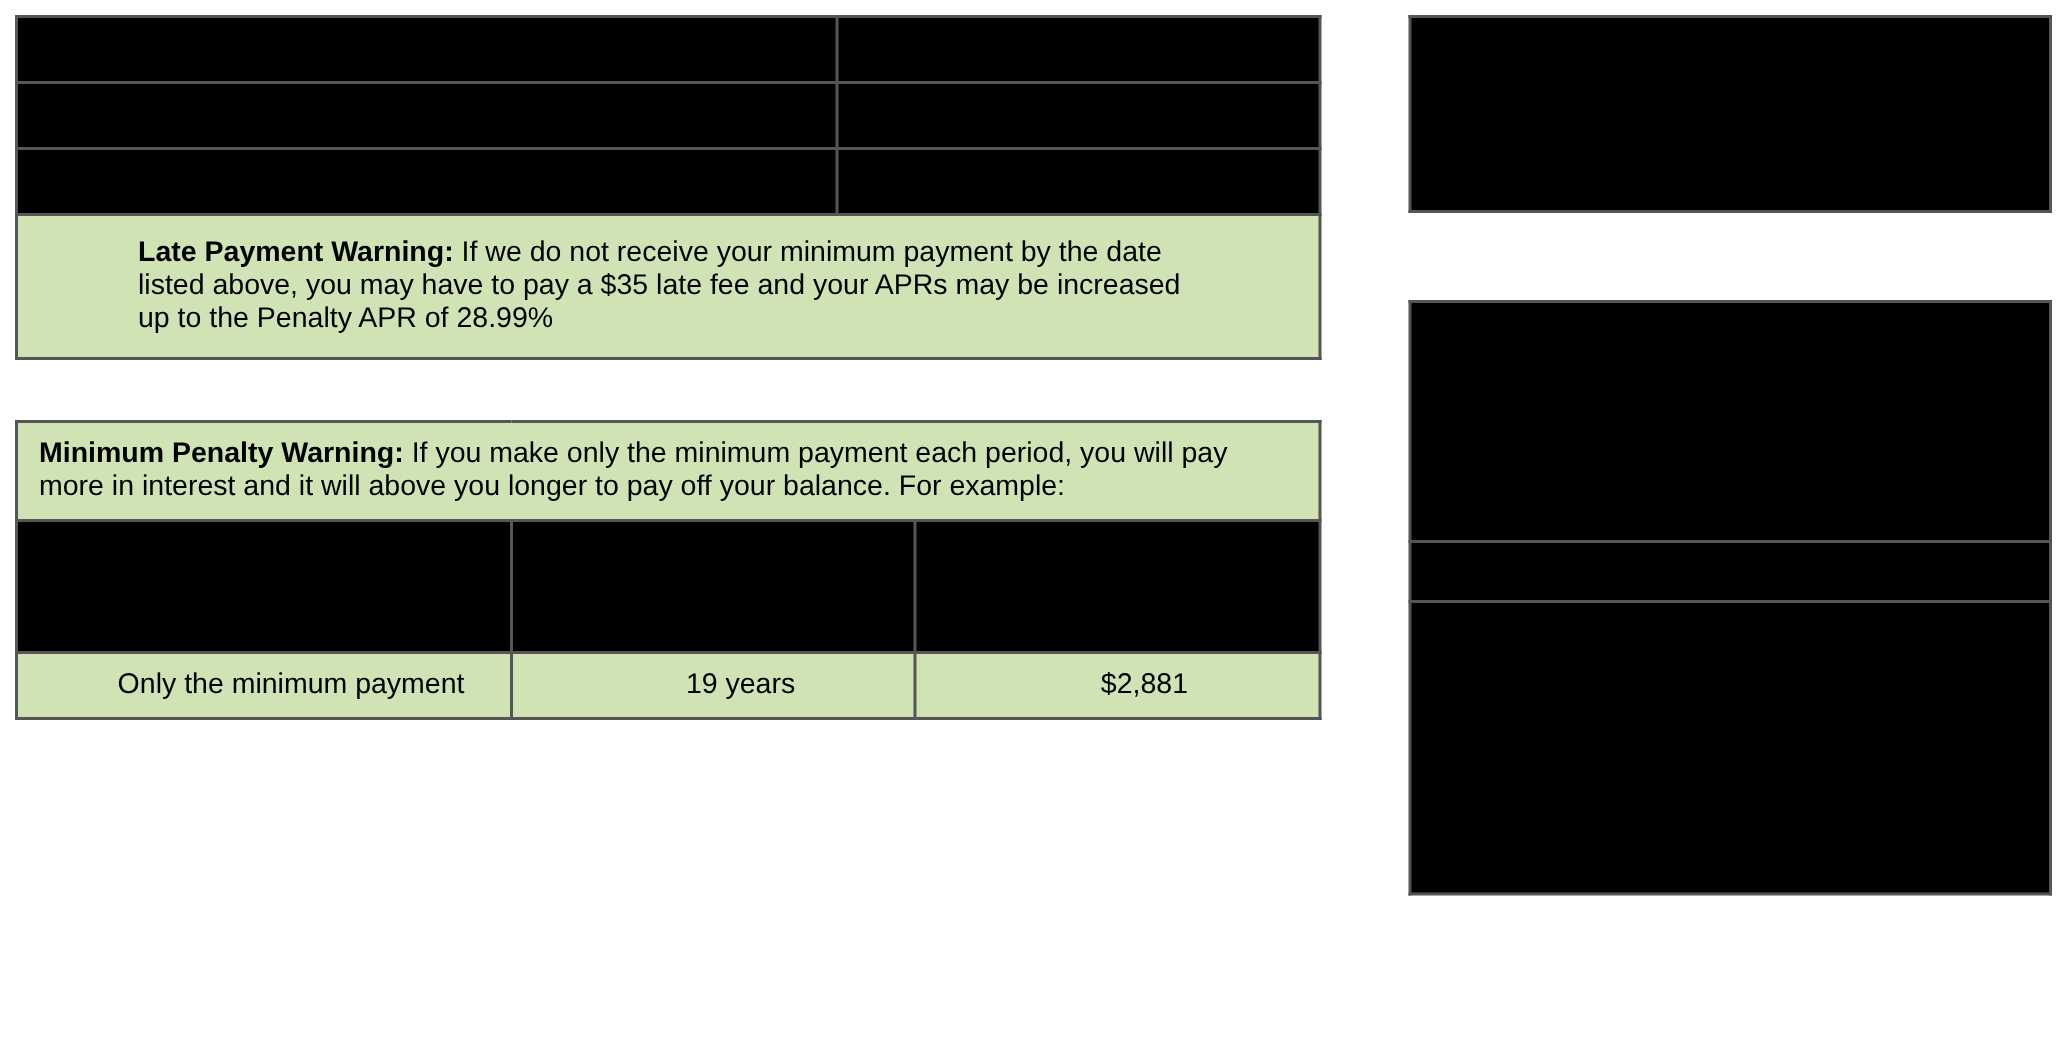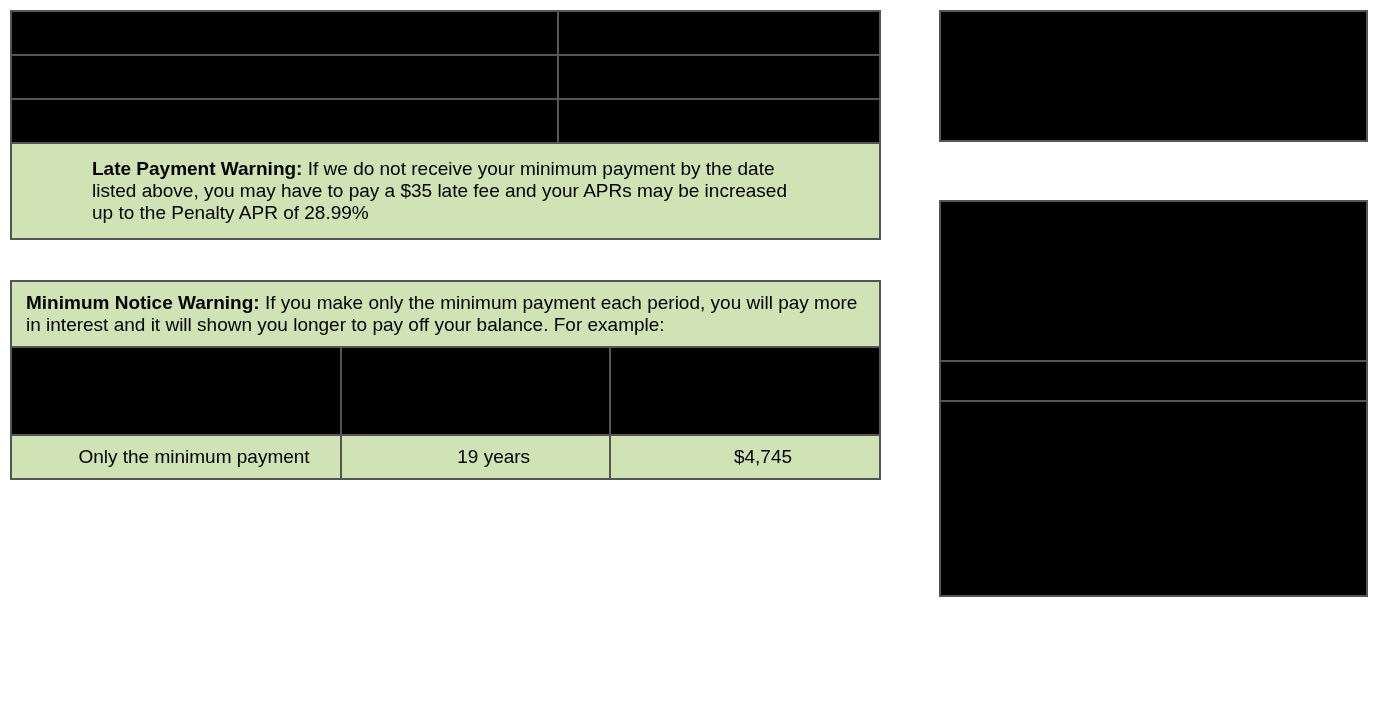--- a/index.html
+++ b/index.html
@@ -79,32 +79,32 @@
       </tr>
     </tbody>
       </table>
 
     <div class="spacer"></div>
 
     <table>
       <tbody>
           <tr>
         <td colspan="3" class="green min-warning-cell">
-          <span class="bold">Minimum Notice Warning:</span><span> If you make only the minimum payment each period, you will pay more in interest and it will shown you longer to pay off your balance. For example:</span>
+          <span class="bold">Minimum Penalty Warning:</span><span> If you make only the minimum payment each period, you will pay more in interest and it will above you longer to pay off your balance. For example:</span>
         </td>
       </tr>
       <tr class="dark-row">
         <td style="width:38%">If you make no additional charges using this card and each month you pay…</td>
         <td style="width:31%">You will pay off the balance shown on this statement in about…</td>
         <td>And you will end up paying an estimated total of…</td>
       </tr>
       <tr>
         <td class="green center">Only the minimum payment</td>
         <td class="green center">19 years</td>
-        <td class="green center">$4,745</td>
+        <td class="green center">$2,881</td>
       </tr>
     </tbody>
       </table>
 
   </div>
 
   <div class="right">
 
     <table class="right-table">
       <tbody>

